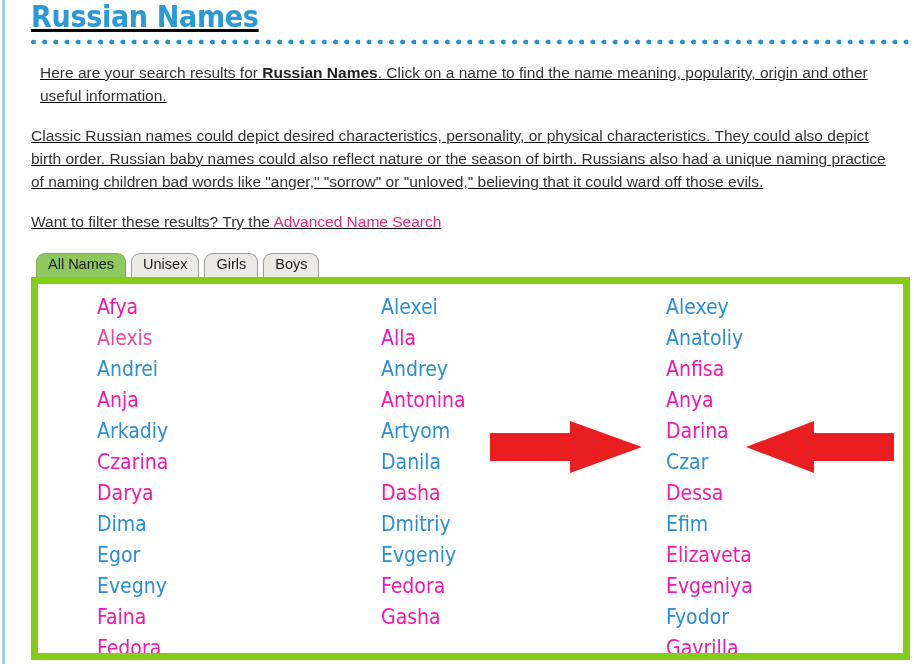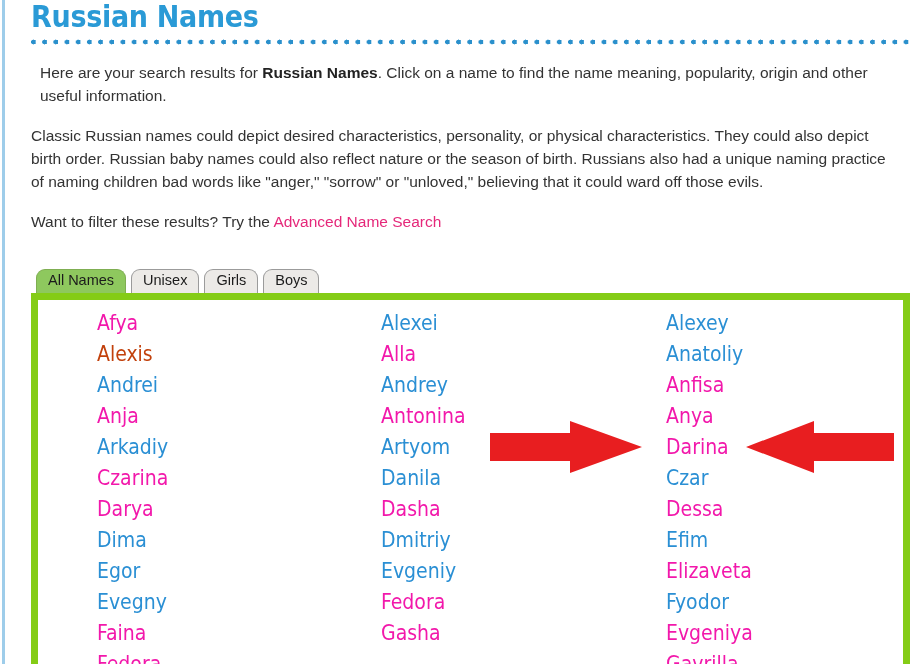--- a/index.html
+++ b/index.html
@@ -27,20 +27,21 @@
 
   #page {
     position: absolute;
     left: 0;
     top: 0;
     width: 914px;
     height: 536px;
     box-sizing: border-box;
     padding-left: 31px;
     padding-right: 4px;
+    text-decoration: underline;
   }
 
   
   #title {
     margin: 0;
     padding: 0 0 3px 0;
     font-family: "DejaVu Sans Condensed", "Liberation Sans Narrow", "Liberation Sans", sans-serif;
     font-size: 30px;
     font-weight: bold;
     line-height: 34px;
@@ -71,21 +72,21 @@
   #para-filter{ margin-top: 17px; }
   .para b { font-weight: bold; color: #222222; }
   .link {
     color: #e5287a;
     text-decoration: none;
   }
 
   
   #tabs {
     position: relative;
-    margin-top: 36px;
+    margin-top: 20px;
     height: 24px;
     font-size: 0;
     padding-left: 5px;
   }
   .tab {
     display: inline-block;
     vertical-align: bottom;
     box-sizing: border-box;
     height: 24px;
     line-height: 21px;
@@ -136,21 +137,21 @@
     line-height: 31px;
     font-size: 21px;
     font-family: "DejaVu Sans Condensed", "Liberation Sans Narrow", "Liberation Sans", sans-serif;
     font-weight: normal;
     text-decoration: none;
     white-space: nowrap;
     cursor: pointer;
   }
   .c-boy   { color: #2a8fd4; }
   .c-girl  { color: #f218ab; }
-  .c-uni   { color: #c2410c; }
+  .c-uni   { color: #ec4899; }
 
   
   .arrow {
     position: absolute;
     pointer-events: none;
   }
   #arrow-left  { left: 490px; top: 421px; }
   #arrow-right { left: 746px; top: 421px; }
 </style>
 </head>
@@ -203,22 +204,22 @@
       <div class="name-col" id="col-2">
           <a href="#" class="name-item c-boy">Alexey</a>
           <a href="#" class="name-item c-boy">Anatoliy</a>
           <a href="#" class="name-item c-girl">Anfisa</a>
           <a href="#" class="name-item c-girl">Anya</a>
           <a href="#" class="name-item c-girl">Darina</a>
           <a href="#" class="name-item c-boy">Czar</a>
           <a href="#" class="name-item c-girl">Dessa</a>
           <a href="#" class="name-item c-boy">Efim</a>
           <a href="#" class="name-item c-girl">Elizaveta</a>
+          <a href="#" class="name-item c-girl">Evgeniya</a>
           <a href="#" class="name-item c-boy">Fyodor</a>
-          <a href="#" class="name-item c-girl">Evgeniya</a>
           <a href="#" class="name-item c-girl">Gavrilla</a>
         </div>
     </div>
   </div>
 
   <svg class="arrow" id="arrow-left" width="152" height="52" viewBox="0 0 152 52">
     <polygon points="0,12 80,12 80,0 152,26 80,52 80,40 0,40" fill="#e81e20"></polygon>
   </svg>
   <svg class="arrow" id="arrow-right" width="148" height="52" viewBox="0 0 148 52">
     <polygon points="148,12 68,12 68,0 0,26 68,52 68,40 148,40" fill="#e81e20"></polygon>

